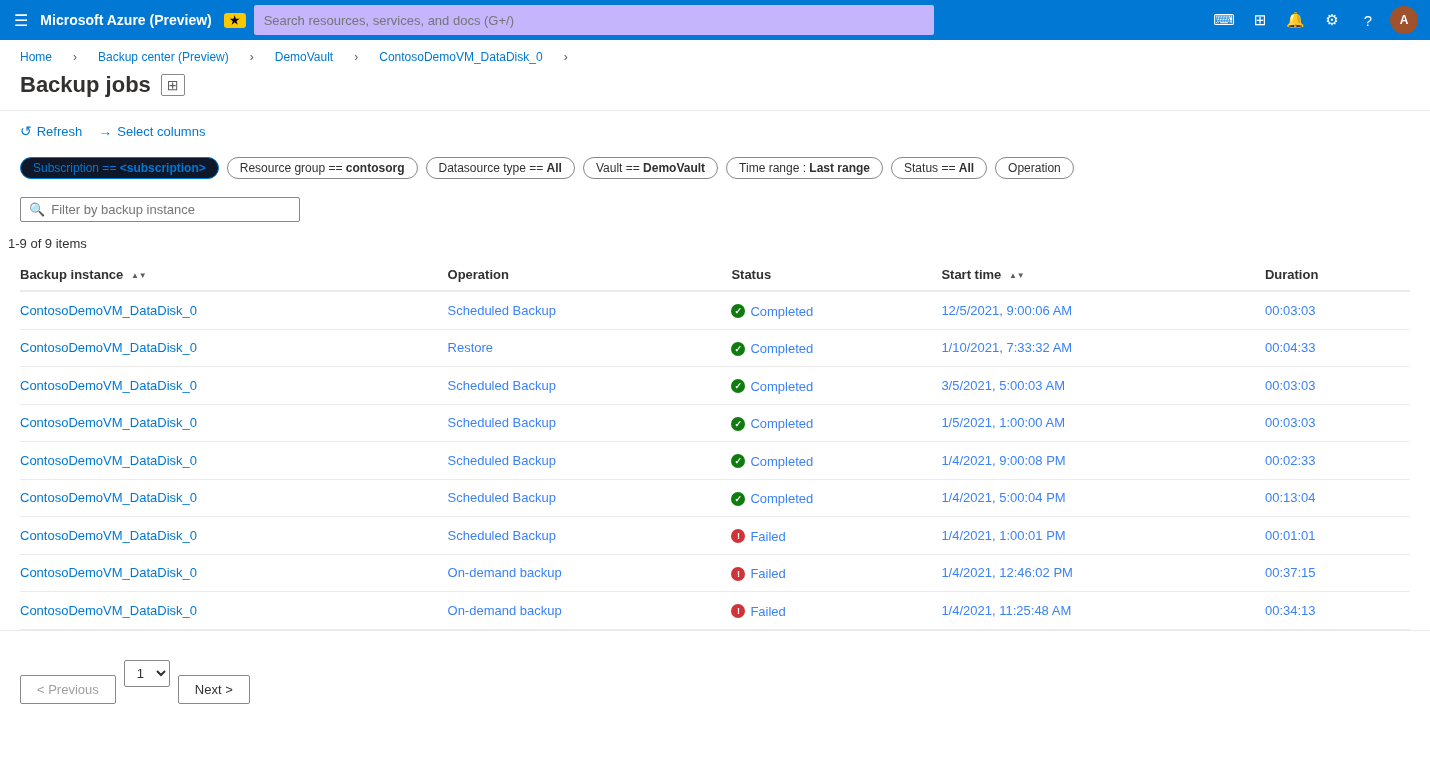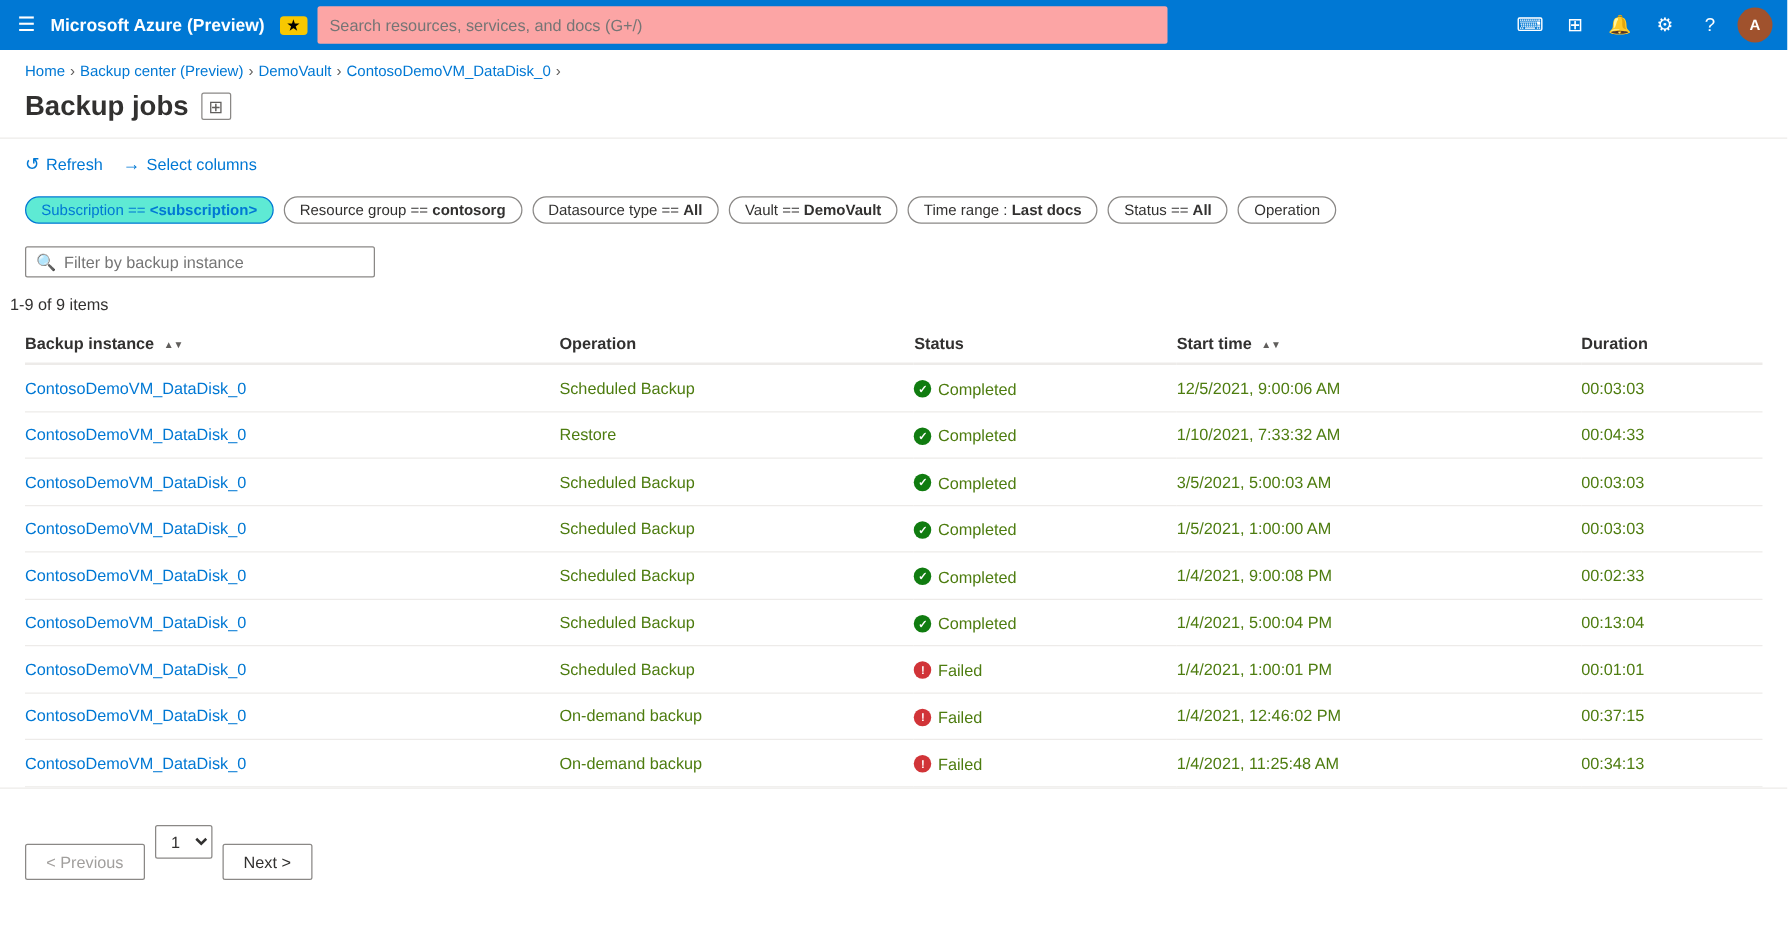--- a/index.html
+++ b/index.html
@@ -27,21 +27,21 @@
     }
     .search-box {
       flex: 1;
       max-width: 680px;
       height: 28px;
       border: none;
       border-radius: 2px;
       padding: 15px 10px;
       font-size: 13px;
       color: #323130;
-      background: #fca5a5;
+      background: #c4b5fd;
       outline: none;
     }
     .top-bar-icons {
       display: flex;
       align-items: center;
       gap: 4px;
       margin-left: auto;
     }
     .top-bar-icon {
       width: 32px;
@@ -67,21 +67,21 @@
       color: #fff;
     }
 
     
     .breadcrumb {
       padding: 10px 20px 4px;
       font-size: 12px;
       color: #0078d4;
       display: flex;
       align-items: center;
-      gap: 4px;
+      gap: 21px;
     }
     .breadcrumb a { color: #0078d4; text-decoration: none; cursor: pointer; }
     .breadcrumb-sep { color: #605e5c; }
 
     
     .page-title-row {
       padding: 4px 20px 12px;
       display: flex;
       align-items: center;
       gap: 10px;
@@ -132,21 +132,21 @@
       border: 1px solid #0078d4;
       border-radius: 16px;
       padding: 3px 12px;
       font-size: 12px;
       color: #0078d4;
       background: #deecf9;
       cursor: pointer;
       white-space: nowrap;
     }
     .filter-chip.active {
-      background: #5eead4;
+      background: #0f172a;
       border-color: #0078d4;
     }
     .filter-chip-plain {
       border: 1px solid #8a8886;
       border-radius: 16px;
       padding: 3px 12px;
       font-size: 12px;
       color: #323130;
       background: #fff;
       cursor: pointer;
@@ -213,21 +213,21 @@
       line-height: 1;
       color: #605e5c;
       vertical-align: middle;
       cursor: pointer;
     }
     tbody tr {
       border-bottom: 1px solid #edebe9;
     }
     tbody td {
       padding: 10px 10px 10px 0;
-      color: #4d7c0f;
+      color: #3b82f6;
       vertical-align: middle;
     }
     .td-link { color: #0078d4; cursor: pointer; }
 
     .status-badge {
       display: inline-flex;
       align-items: center;
       gap: 5px;
     }
     .status-dot-completed {
@@ -342,21 +342,21 @@
   <div class="filter-chip-plain">
     Resource group == <strong>contosorg</strong>
   </div>
   <div class="filter-chip-plain">
     Datasource type == <strong>All</strong>
   </div>
   <div class="filter-chip-plain">
     Vault == <strong>DemoVault</strong>
   </div>
   <div class="filter-chip-plain">
-    Time range : <strong>Last docs</strong>
+    Time range : <strong>Last range</strong>
   </div>
   <div class="filter-chip-plain">
     Status == <strong>All</strong>
   </div>
   <div class="filter-chip-plain">
     Operation
   </div>
 </div>
 
 <div class="search-filter-wrap">

